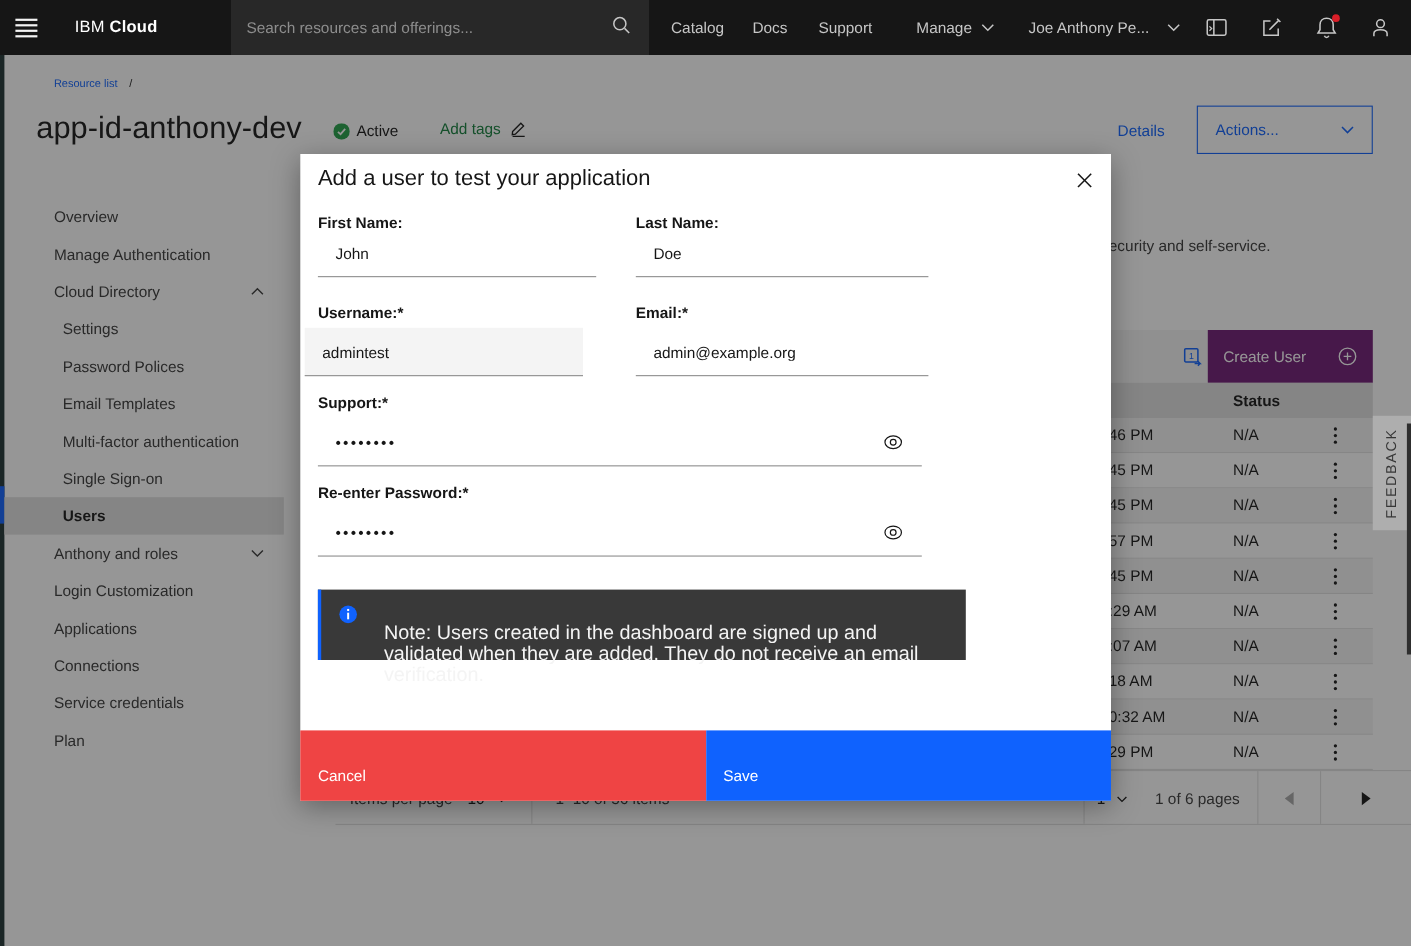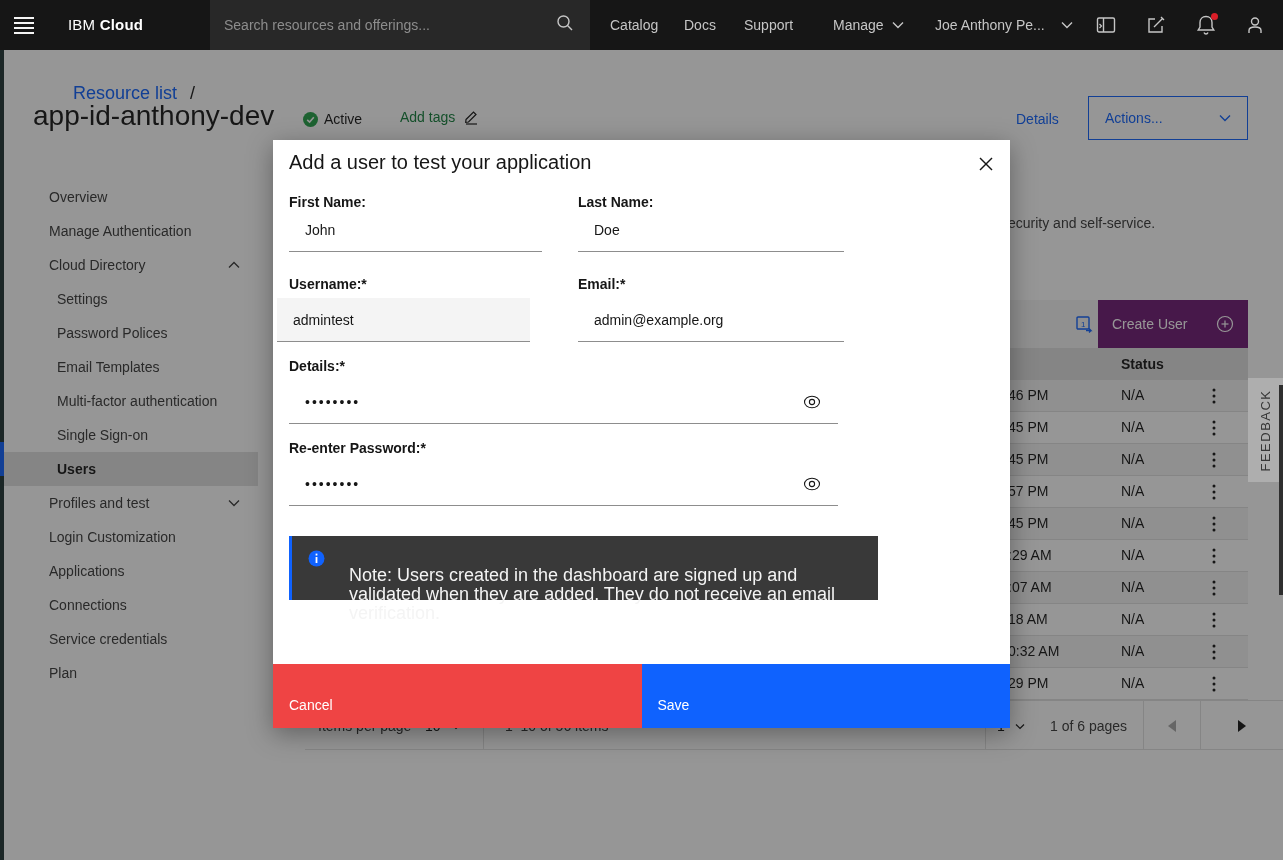--- a/index.html
+++ b/index.html
@@ -22,21 +22,21 @@
   .hlink { position:absolute; top:0; height:50px; display:flex; align-items:center; gap:8px; color:#c6c6c6;
            font-size:14px; background:none; border:none; cursor:pointer; font-family:"Liberation Sans", sans-serif; }
   .hicon { position:absolute; top:1px; width:48px; height:48px; display:flex; align-items:center; justify-content:center;
            background:none; border:none; cursor:pointer; }
   .reddot { position:absolute; top:12px; right:12px; width:7px; height:7px; border-radius:50%; background:#da1e28; }
 
   
   .content { position:absolute; top:50px; left:0; right:0; bottom:0; background:#ffffff; }
   .edge-strip { position:absolute; left:0; top:0; bottom:0; width:4px; background:#1f3333; z-index:1; }
 
-  .breadcrumb { position:absolute; left:49px; top:33px; font-size:18px;margin-left:24px; }
+  .breadcrumb { position:absolute; left:49px; top:21px; font-size:10px; }
   .breadcrumb a { color:#0f62fe; text-decoration:none; cursor:pointer; }
   .breadcrumb .sep { color:#161616; margin-left:8px; }
   .page-title { position:absolute; left:33px; top:50px; font-size:28px; font-weight:400; color:#161616; }
   .status-badge { position:absolute; left:303px; top:61px; display:flex; align-items:center; gap:6px; font-size:14px; }
   .addtags { position:absolute; left:400px; top:59px; display:flex; align-items:flex-end; gap:8px; font-size:14px;
              background:none; border:none; cursor:pointer; color:#15803d; font-family:"Liberation Sans", sans-serif; }
   .details-link { position:absolute; left:1016px; top:61px; font-size:14px; color:#0f62fe; text-decoration:none; cursor:pointer; }
   .actions-btn { position:absolute; left:1088px; top:46px; width:160px; height:44px; background:#ffffff;
                  border:1px solid #0f62fe; color:#0f62fe; font-size:14px; text-align:left; padding:0 16px;
                  display:flex; align-items:center; justify-content:space-between; cursor:pointer;
@@ -254,21 +254,21 @@
       <div class="nav-item sub">
           <span>Multi-factor authentication</span>
         </div>
       <div class="nav-item sub">
           <span>Single Sign-on</span>
         </div>
       <div class="nav-item sub selected">
           <span>Users</span>
         </div>
       <div class="nav-item">
-        <span>Profiles and test</span>
+        <span>Anthony and roles</span>
         <svg class="chev" width="12" height="8" viewBox="0 0 12 8">
             <polyline points="1,1.5 6,6.5 11,1.5" fill="none" stroke="#393939" stroke-width="1.3"></polyline>
           </svg>
       </div>
       <div class="nav-item">
           <span>Login Customization</span>
         </div>
       <div class="nav-item">
           <span>Applications</span>
         </div>
@@ -462,21 +462,21 @@
     <label class="f-label" style="left:16px; top:54px;">First Name:</label>
     <input class="f-input" style="left: 16px; top: 68px; width: 253px;" value="John">
     <label class="f-label" style="left:305px; top:54px;">Last Name:</label>
     <input class="f-input" style="left: 305px; top: 68px; width: 266px;" value="Doe">
 
     <label class="f-label" style="left:16px; top:136px;">Username:*</label>
     <input class="f-input gray" style="left: 4px; top: 158px; width: 253px;" value="admintest">
     <label class="f-label" style="left:305px; top:136px;">Email:*</label>
     <input class="f-input" style="left: 305px; top: 158px; width: 266px;" value="admin@example.org">
 
-    <label class="f-label" style="left:16px; top:218px;">Details:*</label>
+    <label class="f-label" style="left:16px; top:218px;">Support:*</label>
     <div class="pw-wrap" style="left:16px; top:240px; width:549px; height:44px;">
       <input class="f-input" type="text" value="••••••••" style="">
       <button class="eye-btn">
         <svg width="18" height="14" viewBox="0 0 18 14">
             <ellipse cx="9" cy="7" rx="7.5" ry="5.8" fill="none" stroke="#161616" stroke-width="1.1"></ellipse>
             <circle cx="9" cy="7" r="2.6" fill="none" stroke="#161616" stroke-width="1.1"></circle>
           </svg>
       </button>
     </div>
 

